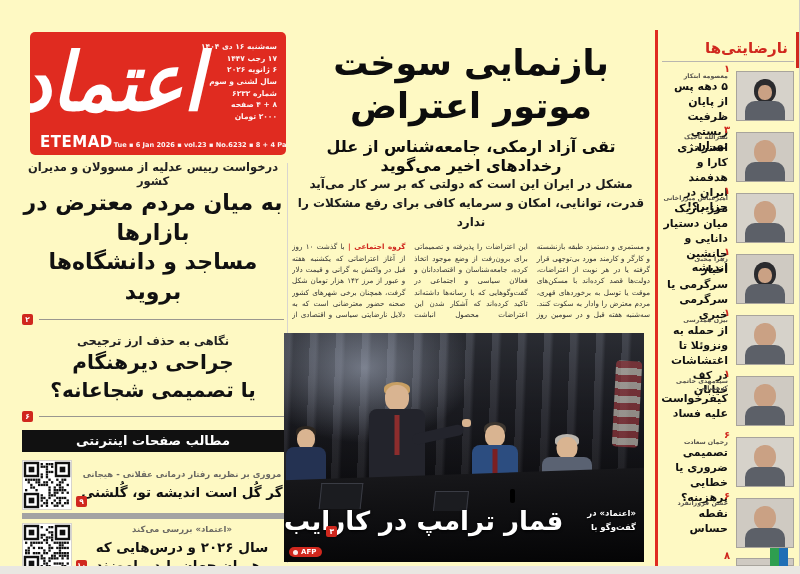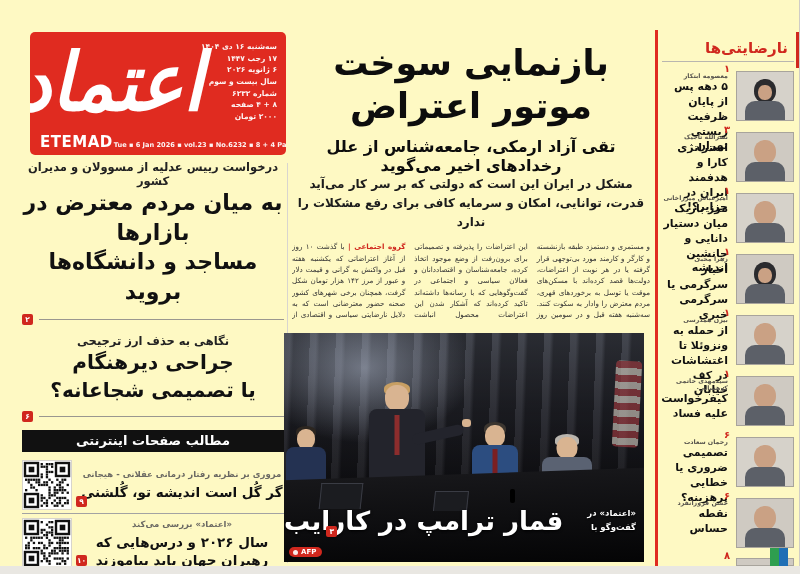--- a/index.html
+++ b/index.html
@@ -67,21 +67,21 @@
   
   #left-rail { position:absolute; left:22px; top:160px; width:262px; direction:rtl; text-align:center; color:#111; }
   .lr-kicker { font-size:11.5px; font-weight:bold; color:#222; }
   .lr-h1 { font-size:22px; font-weight:bold; line-height:1.35; letter-spacing:-.5px; }
   .lr-h2 { font-size:20px; font-weight:bold; line-height:1.4; letter-spacing:-.5px; }
   .badge-row { display:flex; align-items:center; gap:6px; margin:7px 0 0 0; direction:ltr; }
   .badge-row .rule { flex:1; border-top:1px solid #9a978f; }
   #webbar { margin-top:8px; background:#111; color:#fff; font-size:13px; font-weight:bold; padding:3px 0 4px; }
 
   #qr-list { margin-top:4px; }
-  .qr-item { position:relative; display:flex; flex-direction:row-reverse; align-items:center; gap:8px; padding:4px 0 3px; border-bottom:1px solid #a3a3a3; }
+  .qr-item { position:relative; display:flex; flex-direction:row-reverse; align-items:center; gap:8px; padding:4px 0 3px; border-bottom:6px solid #a3a3a3; }
   .qr-item:last-child { border-bottom:none; }
   .qr-txt { flex:1; text-align:center; }
   .qr-kicker { font-size:8.5px; color:#6b6963; line-height:1.5; font-weight:bold; }
   .qr-title { font-size:13.5px; font-weight:bold; line-height:1.35; margin-top:2px; }
   .qr-box { width:50px; height:50px; background:#fff; border:1px solid #d7d4cd; flex:0 0 auto; }
   .qr-badge { position:absolute; left:54px; bottom:6px; }
 
   
   #sidebar { position:absolute; left:662px; top:36px; width:132px; direction:rtl; }
   #sb-head { position:relative; text-align:right; padding:2px 6px 4px 0; border-bottom:1px solid #b9b6af; }
@@ -110,21 +110,21 @@
 <body>
 
 <div id="page">
 
   <div id="masthead">
     <div id="logo-fa">اعتماد</div>
     <div id="mast-dates">
       <div>سه‌شنبه ۱۶ دی ۱۴۰۴</div>
       <div>۱۷ رجب ۱۴۴۷</div>
       <div>۶ ژانویه ۲۰۲۶</div>
-      <div>سال بیست و سوم</div>
+      <div>سال لشنی و سوم</div>
       <div>شماره ۶۲۳۲</div>
       <div>۸ + ۴ صفحه</div>
       <div>۲۰۰۰ تومان</div>
     </div>
     <div id="mast-foot">
       <span id="logo-en">ETEMAD</span>
       <span id="mast-info">Tue ▪ 6 Jan 2026 ▪ vol.23 ▪ No.6232 ▪ 8 + 4 Pages ▪ 20000 Rials</span>
     </div>
   </div>
 

